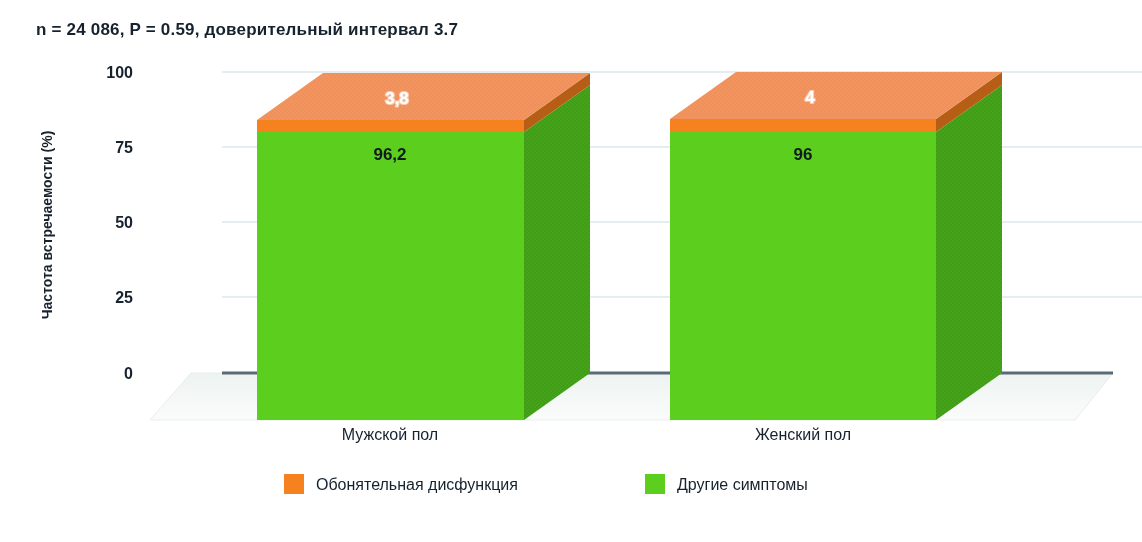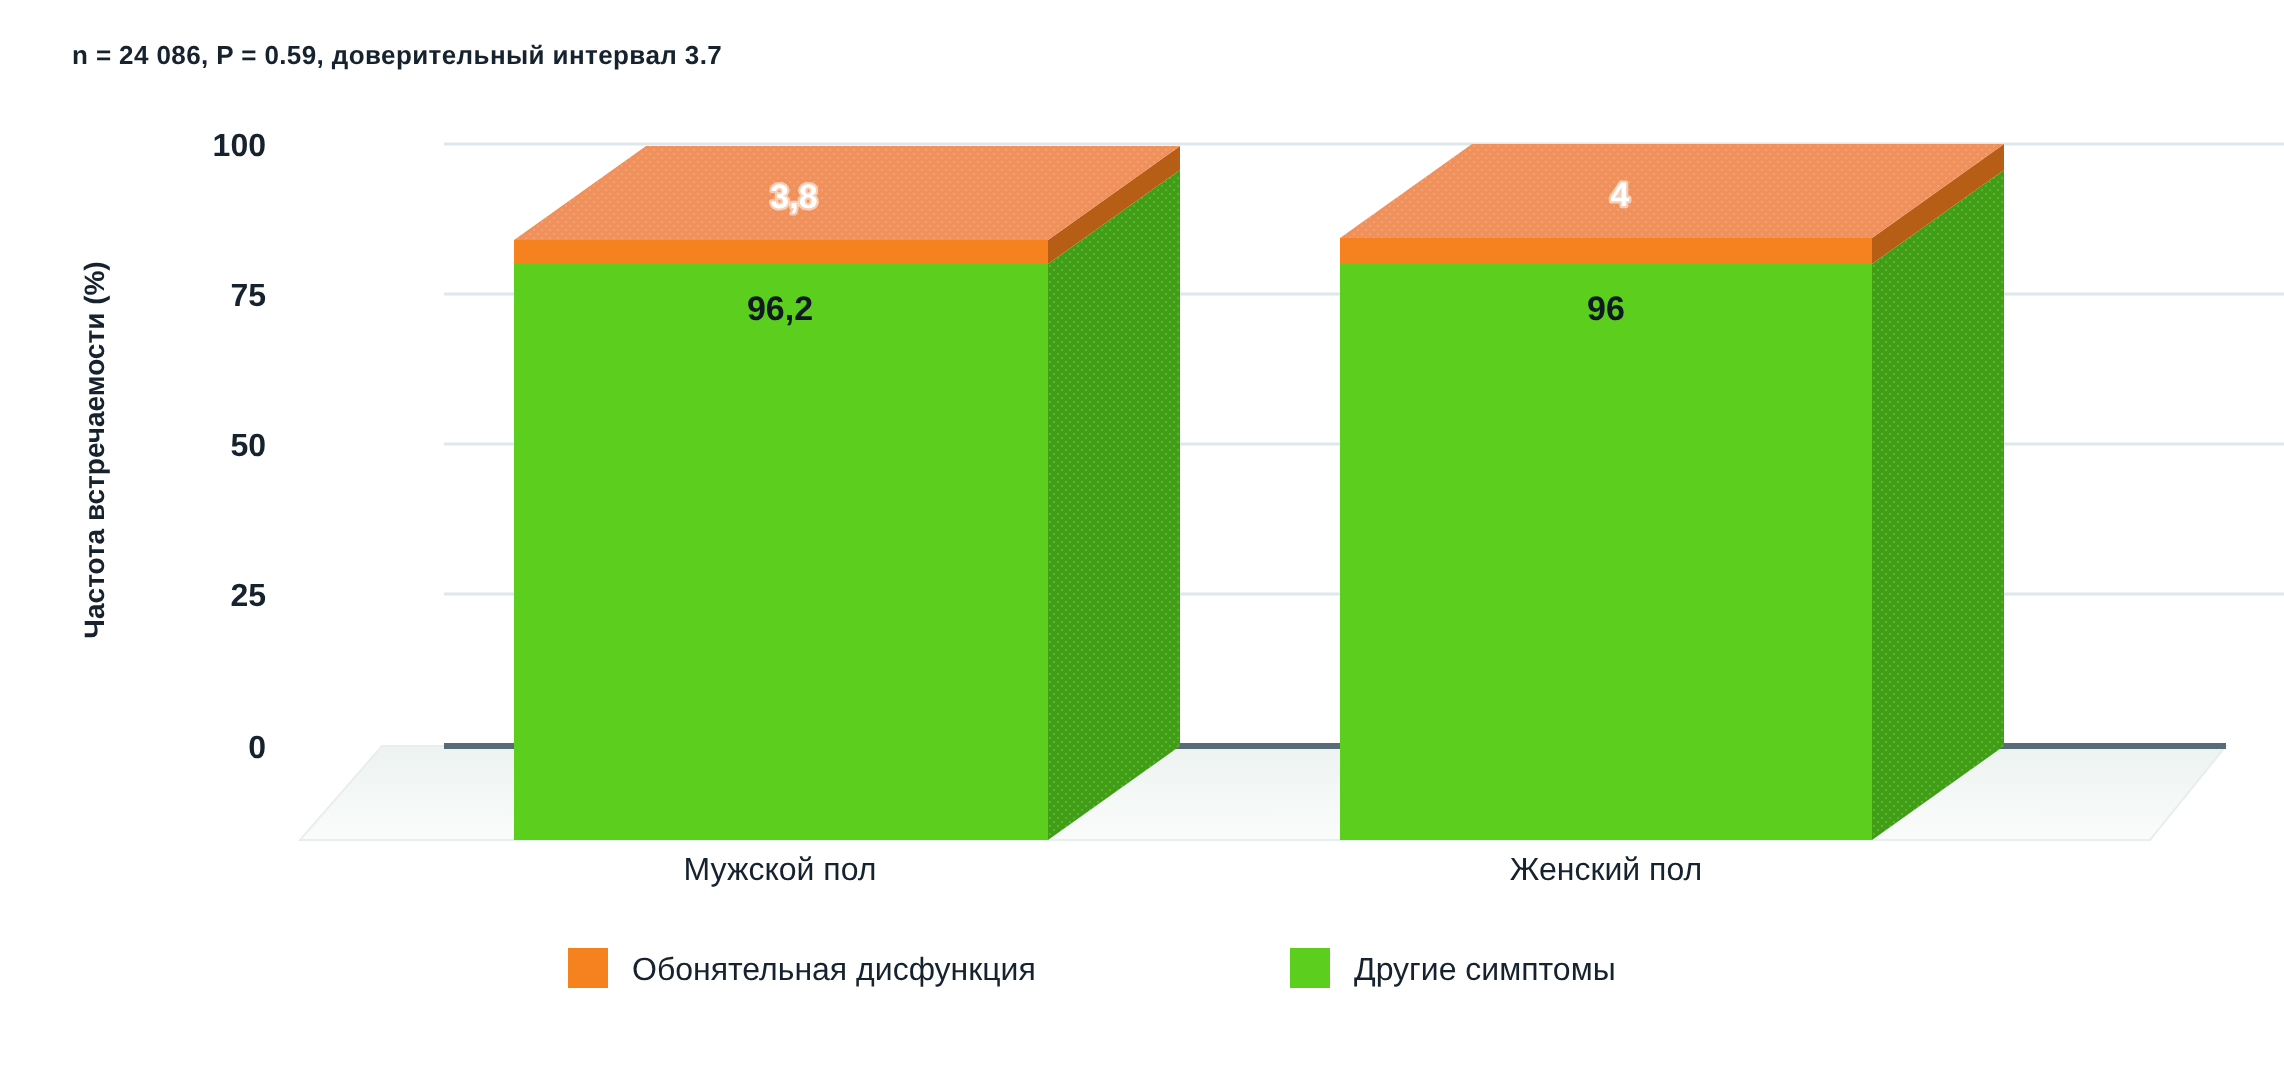--- a/index.html
+++ b/index.html
@@ -16,21 +16,21 @@
   }
   #chart-root {
     position: relative;
     width: 1142px;
     height: 542px;
   }
   .chart-title {
     position: absolute;
     left: 36px;
     top: 20px;
-    font-size: 13px;
+    font-size: 17px;
     font-weight: bold;
     letter-spacing: 0.2px;
     color: #16222e;
     white-space: nowrap;
   }
   svg.plot {
     position: absolute;
     left: 0;
     top: 0;
     width: 1142px;

